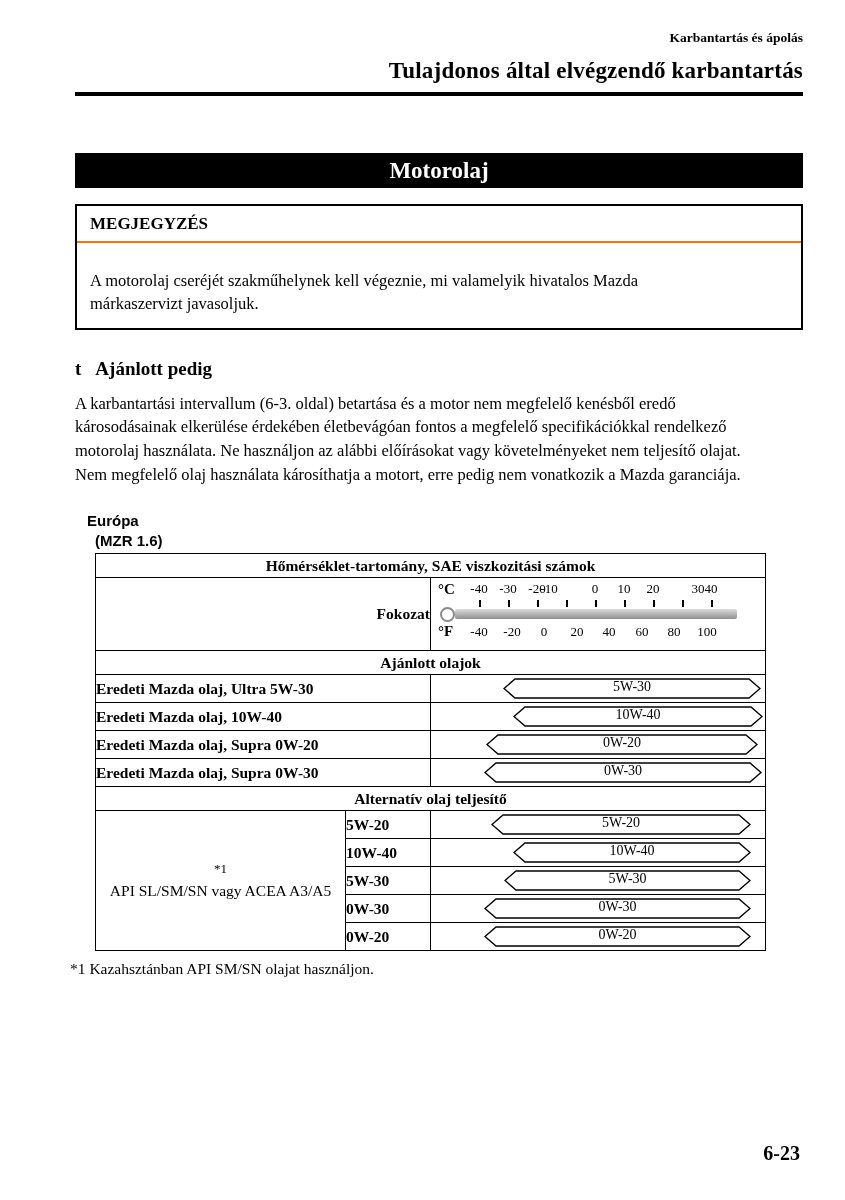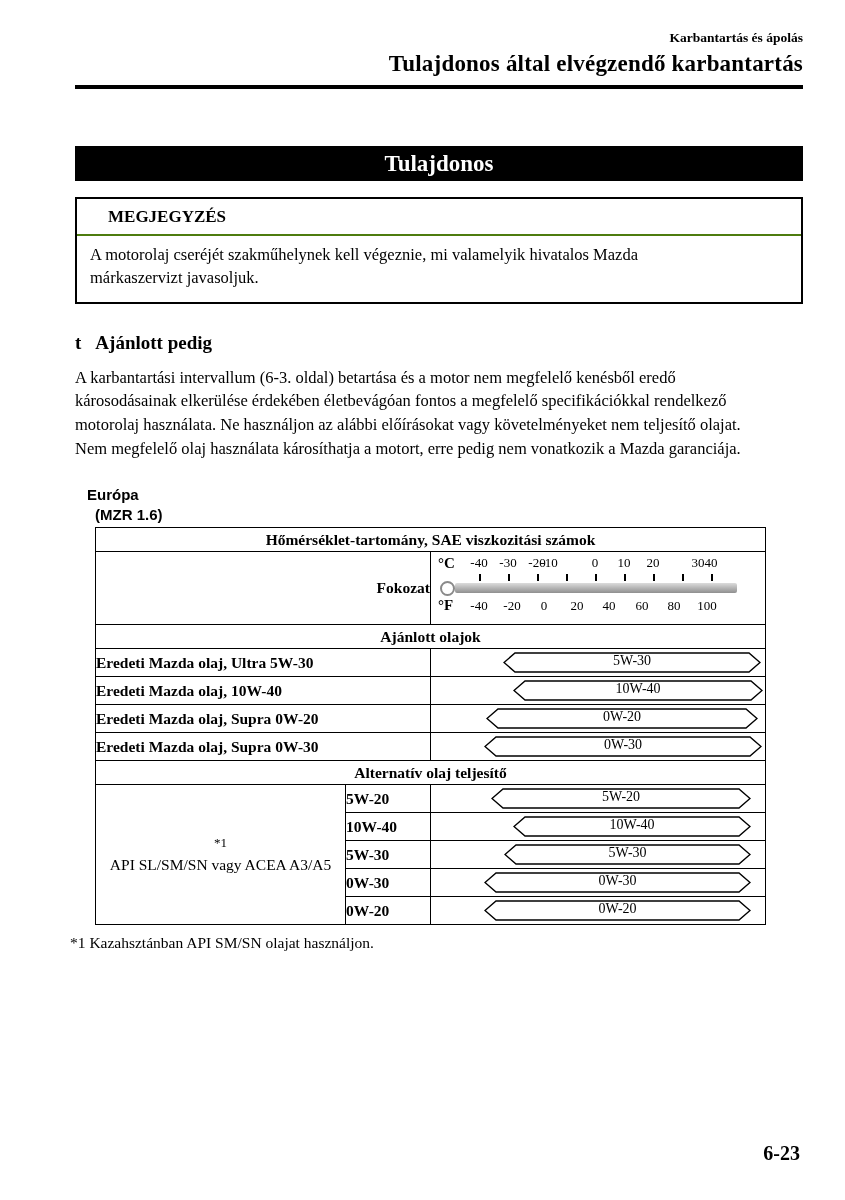--- a/index.html
+++ b/index.html
@@ -6,33 +6,33 @@
   body {
     width:845px; height:1200px; position:relative;
     font-family:"Liberation Serif", serif; color:#000;
     -webkit-font-smoothing:antialiased;
   }
   .page { position:relative; width:845px; height:1200px; overflow:hidden; }
 
   
   .hdr { margin:30px 42px 0 75px; text-align:right; }
   .breadcrumb { font-size:13.5px; font-weight:bold; }
-  .doc-title { font-size:23px; font-weight:bold; margin-top:5px; letter-spacing:0.2px; }
+  .doc-title { font-size:23px; font-weight:bold; margin-top:12px; letter-spacing:0.2px; }
   .title-rule { border:none; border-top:4px solid #000; margin:8px 42px 0 75px; }
 
   
   .banner {
     margin:57px 42px 0 75px; height:35px; background:#000; color:#fff;
     font-size:23px; font-weight:bold; text-align:center; line-height:35px;
   }
 
   
   .note-box { margin:16px 42px 0 75px; border:2px solid #000; }
-  .note-heading { font-size:17px; font-weight:bold; padding:8px 31px 7px; border-bottom:2px solid #4d7c0f; }
-  .note-body { font-size:16.5px; line-height:1.42; padding:7px 13px 12px; max-width:620px; }
+  .note-heading { font-size:17px; font-weight:bold; padding:8px 13px 7px; border-bottom:2px solid #f97316; }
+  .note-body { font-size:16.5px; line-height:1.42; padding:26px 13px 12px; max-width:620px; }
 
   
   .section-heading { margin:28px 42px 0 75px; font-size:19px; font-weight:bold; }
   .section-bullet { display:inline-block; margin-right:14px; }
   .intro { margin:12px 42px 0 75px; font-size:16.5px; line-height:1.43; max-width:700px; }
 
   .region-label { margin:26px 0 0 87px; font-family:"Liberation Sans", sans-serif; font-weight:bold; font-size:15px; }
   .engine-label { margin:3px 0 0 95px; font-family:"Liberation Sans", sans-serif; font-weight:bold; font-size:15px; }
 
   
@@ -78,21 +78,21 @@
 <body>
 
 <div class="page">
 
   <div class="hdr">
     <div class="breadcrumb">Karbantartás és ápolás</div>
     <div class="doc-title">Tulajdonos által elvégzendő karbantartás</div>
   </div>
   <hr class="title-rule">
 
-  <div class="banner">Tulajdonos</div>
+  <div class="banner">Motorolaj</div>
 
   <div class="note-box">
     <div class="note-heading">MEGJEGYZÉS</div>
     <div class="note-body">A motorolaj cseréjét szakműhelynek kell végeznie, mi valamelyik hivatalos Mazda márkaszervizt javasoljuk.</div>
   </div>
 
   <div class="section-heading">
     <span class="section-bullet">t</span><span>Ajánlott pedig</span>
   </div>
 

